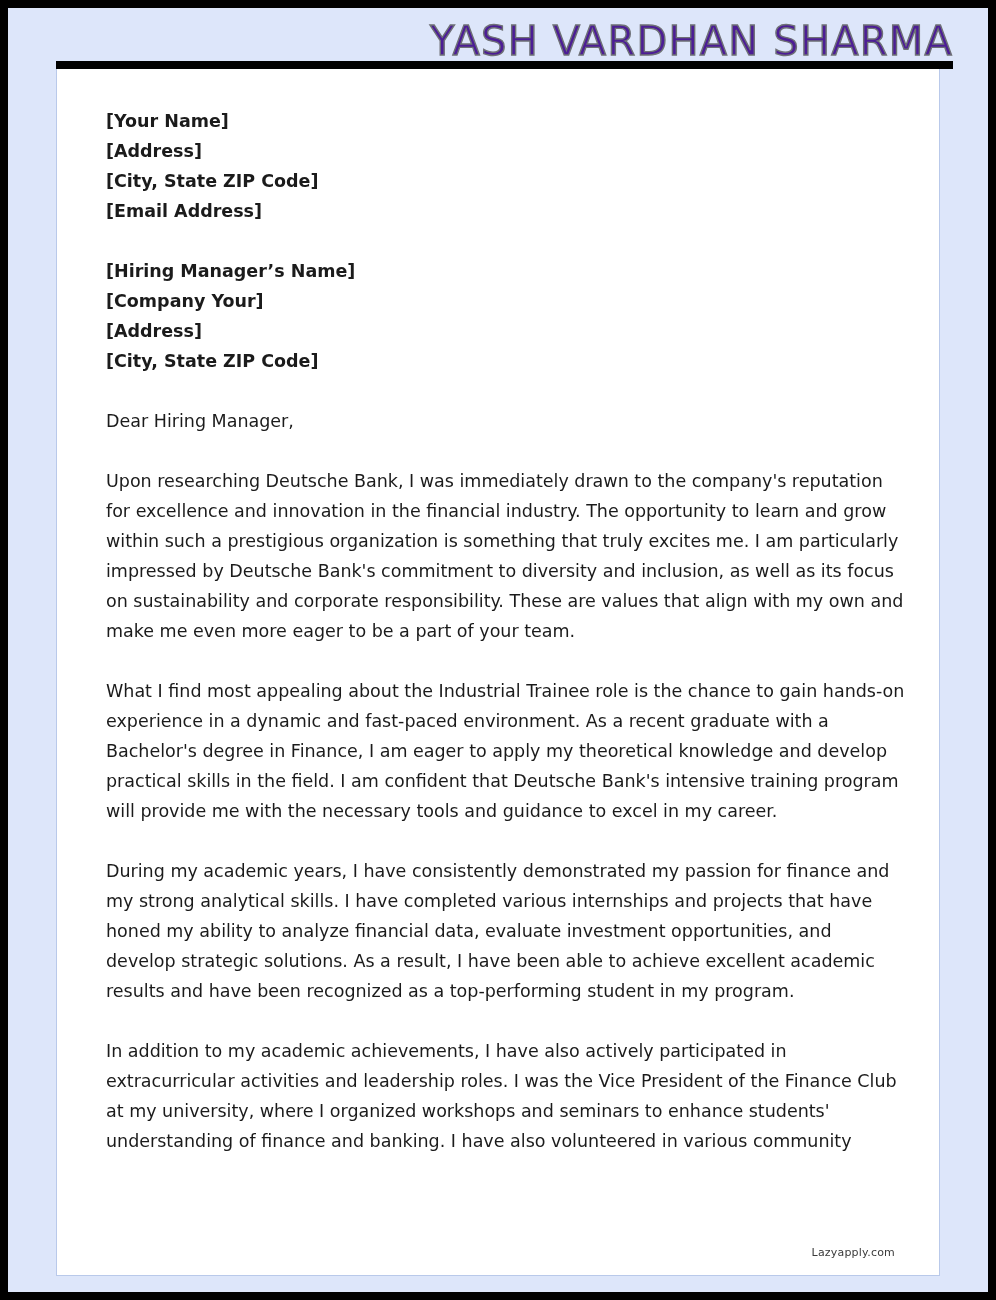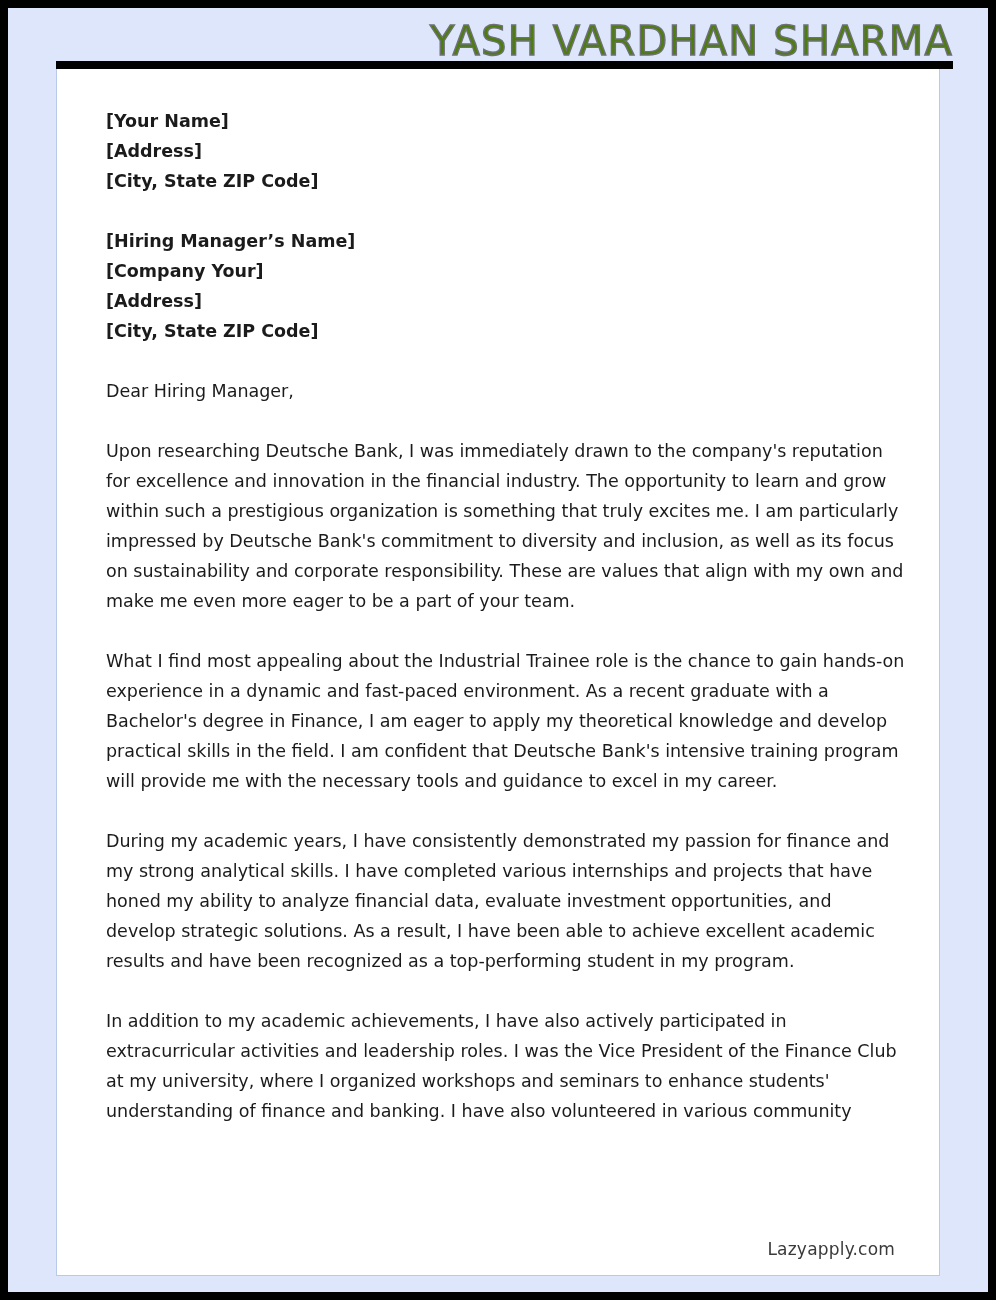--- a/index.html
+++ b/index.html
@@ -43,21 +43,21 @@
     text-align: right;
     line-height: 47px;
     white-space: nowrap;
   }
   .letterhead-name {
     display: inline-block;
     font-family: "DejaVu Sans", sans-serif;
     font-size: 40px;
     font-weight: 400;
     letter-spacing: 1.2px;
-    color: #4d7c0f;
+    color: #4c1d95;
     -webkit-text-stroke: 1.4px #6e7076;
     text-transform: uppercase;
     vertical-align: middle;
     line-height: 1;
   }
 
   
   .rule {
     position: absolute;
     left: 48px;
@@ -108,21 +108,21 @@
     margin: 0 0 30px 0;
     text-align: left;
   }
 
   
   .watermark {
     position: absolute;
     right: 44px;
     bottom: 16px;
     font-family: "DejaVu Sans", sans-serif;
-    font-size: 17px;
+    font-size: 11px;
     color: #3a3a3a;
     letter-spacing: 0.2px;
     white-space: nowrap;
   }
 </style>
 </head>
 <body>
 
 <div id="screen">
   <div class="canvas">
@@ -136,20 +136,21 @@
     <div class="sheet">
       <div class="watermark">Lazyapply.com</div>
     </div>
 
     <div class="letter-body">
 
       <div class="block">
         <span class="line">[Your Name]</span>
         <span class="line">[Address]</span>
         <span class="line">[City, State ZIP Code]</span>
+        <span class="line">[Email Address]</span>
       </div>
 
       <div class="block">
         <span class="line">[Hiring Manager’s Name]</span>
         <span class="line">[Company Your]</span>
         <span class="line">[Address]</span>
         <span class="line">[City, State ZIP Code]</span>
       </div>
 
       <p class="para">Dear Hiring Manager,</p>

